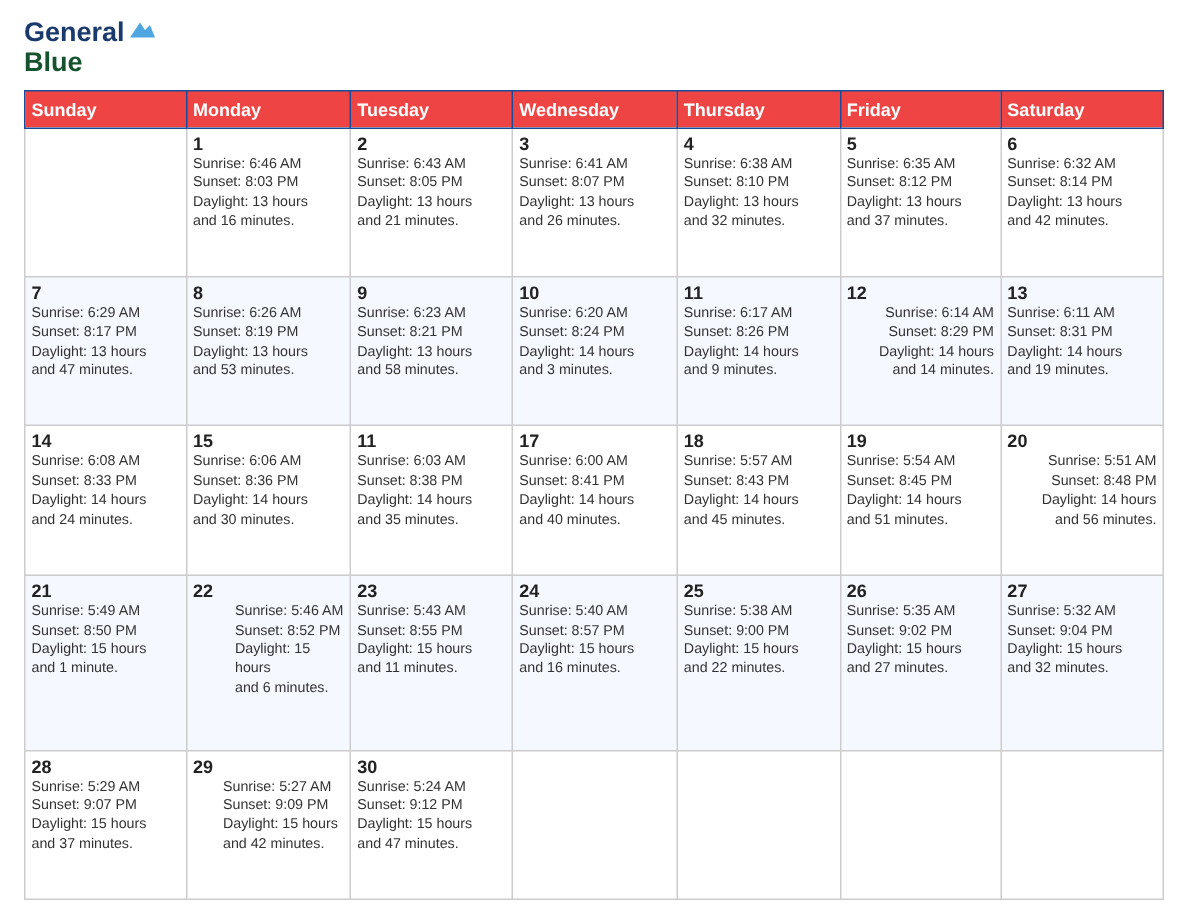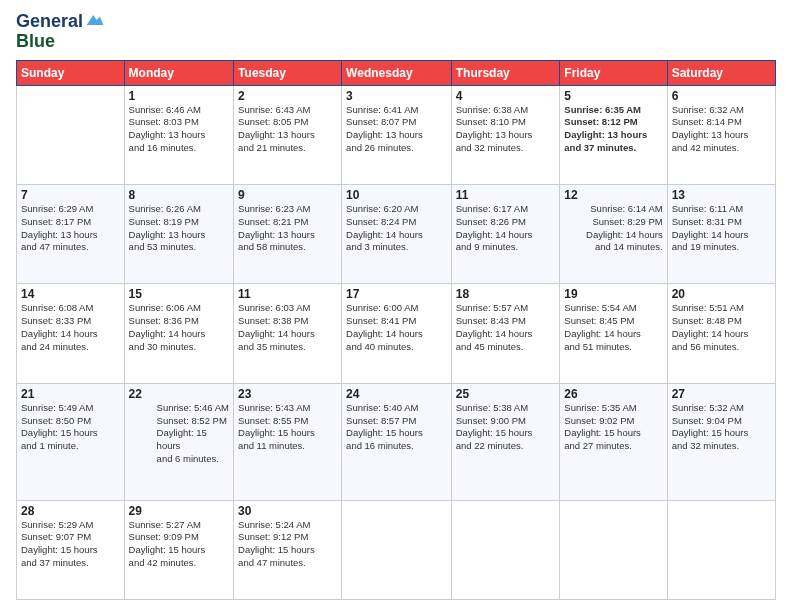--- a/index.html
+++ b/index.html
@@ -154,21 +154,21 @@
           </td>
           <td>
             <span class="day-num">4</span>
             <div class="day-detail" style="white-space: pre-line;">Sunrise: 6:38 AM
 Sunset: 8:10 PM
 Daylight: 13 hours
 and 32 minutes.</div>
           </td>
           <td>
             <span class="day-num">5</span>
-            <div class="day-detail" style="white-space: pre-line; font-weight: bold;">Sunrise: 6:35 AM
+            <div class="day-detail" style="white-space: pre-line;">Sunrise: 6:35 AM
 Sunset: 8:12 PM
 Daylight: 13 hours
 and 37 minutes.</div>
           </td>
           <td>
             <span class="day-num">6</span>
             <div class="day-detail" style="white-space: pre-line;">Sunrise: 6:32 AM
 Sunset: 8:14 PM
 Daylight: 13 hours
 and 42 minutes.</div>
@@ -263,21 +263,21 @@
           </td>
           <td>
             <span class="day-num">19</span>
             <div class="day-detail" style="white-space: pre-line;">Sunrise: 5:54 AM
 Sunset: 8:45 PM
 Daylight: 14 hours
 and 51 minutes.</div>
           </td>
           <td>
             <span class="day-num">20</span>
-            <div class="day-detail" style="white-space: pre-line;">Sunrise: 5:51 AM
+            <div class="day-detail" style="white-space: pre-line; text-align: right;">Sunrise: 5:51 AM
 Sunset: 8:48 PM
 Daylight: 14 hours
 and 56 minutes.</div>
           </td>
         </tr>
         <tr>
           <td>
             <span class="day-num">21</span>
             <div class="day-detail" style="white-space: pre-line;">Sunrise: 5:49 AM
 Sunset: 8:50 PM
@@ -330,21 +330,21 @@
         <tr>
           <td>
             <span class="day-num">28</span>
             <div class="day-detail" style="white-space: pre-line;">Sunrise: 5:29 AM
 Sunset: 9:07 PM
 Daylight: 15 hours
 and 37 minutes.</div>
           </td>
           <td>
             <span class="day-num">29</span>
-            <div class="day-detail" style="white-space: pre-line;">Sunrise: 5:27 AM
+            <div class="day-detail" style="white-space: pre-line; margin-left: 20px;">Sunrise: 5:27 AM
 Sunset: 9:09 PM
 Daylight: 15 hours
 and 42 minutes.</div>
           </td>
           <td>
             <span class="day-num">30</span>
             <div class="day-detail" style="white-space: pre-line;">Sunrise: 5:24 AM
 Sunset: 9:12 PM
 Daylight: 15 hours
 and 47 minutes.</div>

